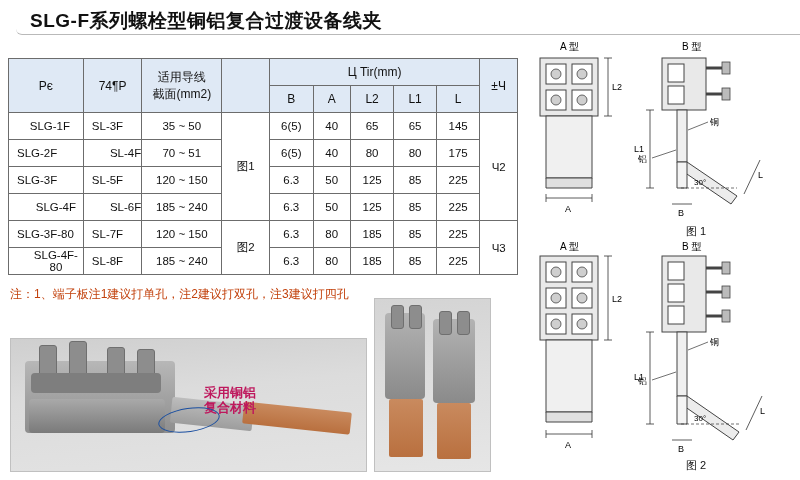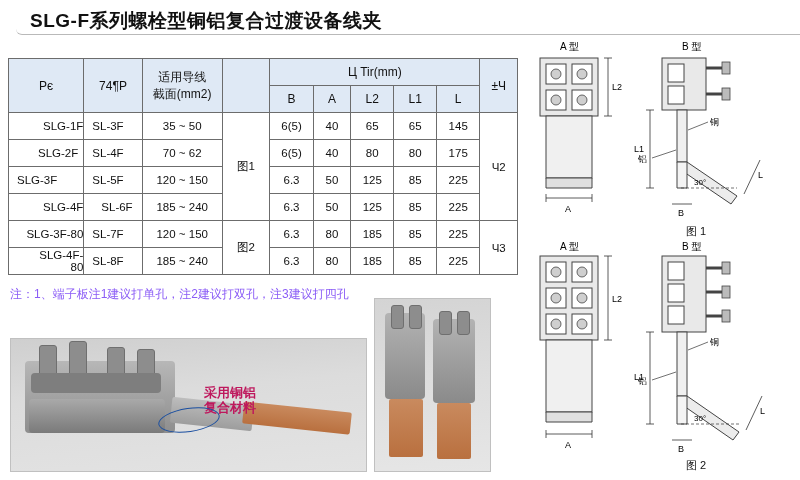--- a/index.html
+++ b/index.html
@@ -47,21 +47,21 @@
   .col-sec{width:86px;}
   .col-tu{width:52px;}
   .col-b{width:46px;}
   .col-a{width:40px;}
   .col-l2{width:46px;}
   .col-l1{width:46px;}
   .col-l{width:46px;}
   .col-ch{width:40px;}
   .note{
     position:absolute;left:10px;top:286px;
-    font-size:12px;color:#8b5cf6;
+    font-size:12px;color:#c2410c;
   }
   
   .photo1{
     position:absolute;left:10px;top:338px;width:355px;height:132px;
     background:linear-gradient(175deg,#cfcfcf 0%,#dcdcdc 40%,#e3e3e3 100%);
     border:1px solid #c0c0c0;
     overflow:hidden;
   }
   .photo2{
     position:absolute;left:374px;top:298px;width:115px;height:172px;
@@ -114,75 +114,75 @@
       <tr>
         <th class="col-b">B</th>
         <th class="col-a">A</th>
         <th class="col-l2">L2</th>
         <th class="col-l1">L1</th>
         <th class="col-l">L</th>
       </tr>
     </thead>
     <tbody>
       <tr>
-        <td style="text-align:right;padding-left:8px">SLG-1F</td>
+        <td style="text-align:center;padding-left:8px">SLG-1F</td>
         <td style="text-align:left;padding-left:8px">SL-3F</td>
         <td>35 ~ 50</td>
         <td rowspan="4">图1</td>
         <td>6(5)</td>
         <td>40</td>
         <td>65</td>
         <td>65</td>
         <td>145</td>
         <td rowspan="4">Ч2</td>
       </tr>
       <tr>
-        <td style="text-align:center;padding-left:24px">SLG-2F</td>
-        <td style="text-align:left;padding-left:8px">SL-4F</td>
-        <td>70 ~ 62</td>
+        <td style="text-align:left;padding-left:8px">SLG-2F</td>
+        <td style="text-align:right;padding-left:8px">SL-4F</td>
+        <td>70 ~ 51</td>
         <td>6(5)</td>
         <td>40</td>
         <td>80</td>
         <td>80</td>
         <td>175</td>
       </tr>
       <tr>
         <td style="text-align:left;padding-left:8px">SLG-3F</td>
         <td style="text-align:left;padding-left:8px">SL-5F</td>
         <td>120 ~ 150</td>
         <td>6.3</td>
         <td>50</td>
         <td>125</td>
         <td>85</td>
         <td>225</td>
       </tr>
       <tr>
-        <td style="text-align:right;padding-left:20px">SLG-4F</td>
-        <td style="text-align:center;padding-left:8px">SL-6F</td>
+        <td style="text-align:center;padding-left:20px">SLG-4F</td>
+        <td style="text-align:right;padding-left:8px">SL-6F</td>
         <td>185 ~ 240</td>
         <td>6.3</td>
         <td>50</td>
         <td>125</td>
         <td>85</td>
         <td>225</td>
       </tr>
       <tr>
-        <td style="text-align:right;">SLG-3F-80</td>
+        <td style="text-align:left;padding-left:8px">SLG-3F-80</td>
         <td style="text-align:left;padding-left:8px">SL-7F</td>
         <td>120 ~ 150</td>
         <td rowspan="2">图2</td>
         <td>6.3</td>
         <td>80</td>
         <td>185</td>
         <td>85</td>
         <td>225</td>
         <td rowspan="2">Ч3</td>
       </tr>
       <tr>
-        <td style="text-align:right;padding-left:20px">SLG-4F-80</td>
+        <td style="text-align:center;padding-left:20px">SLG-4F-80</td>
         <td style="text-align:left;padding-left:8px">SL-8F</td>
         <td>185 ~ 240</td>
         <td>6.3</td>
         <td>80</td>
         <td>185</td>
         <td>85</td>
         <td>225</td>
       </tr>
     </tbody>
   </table>

